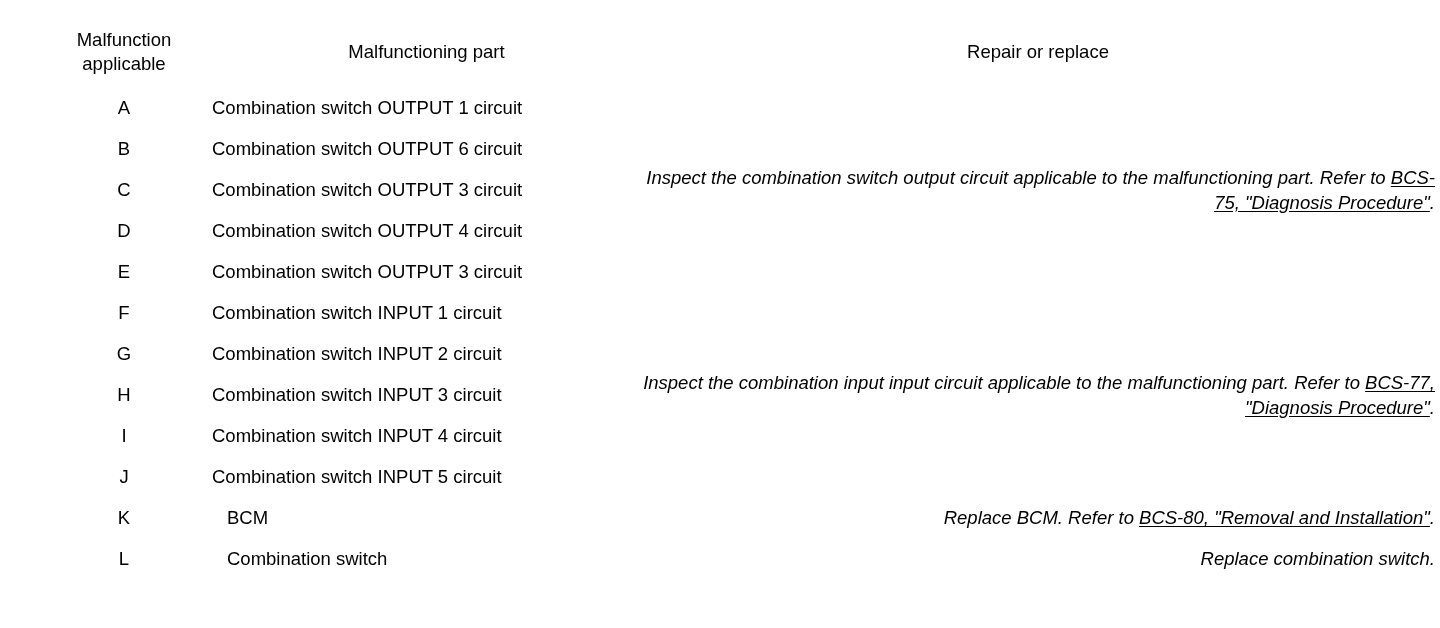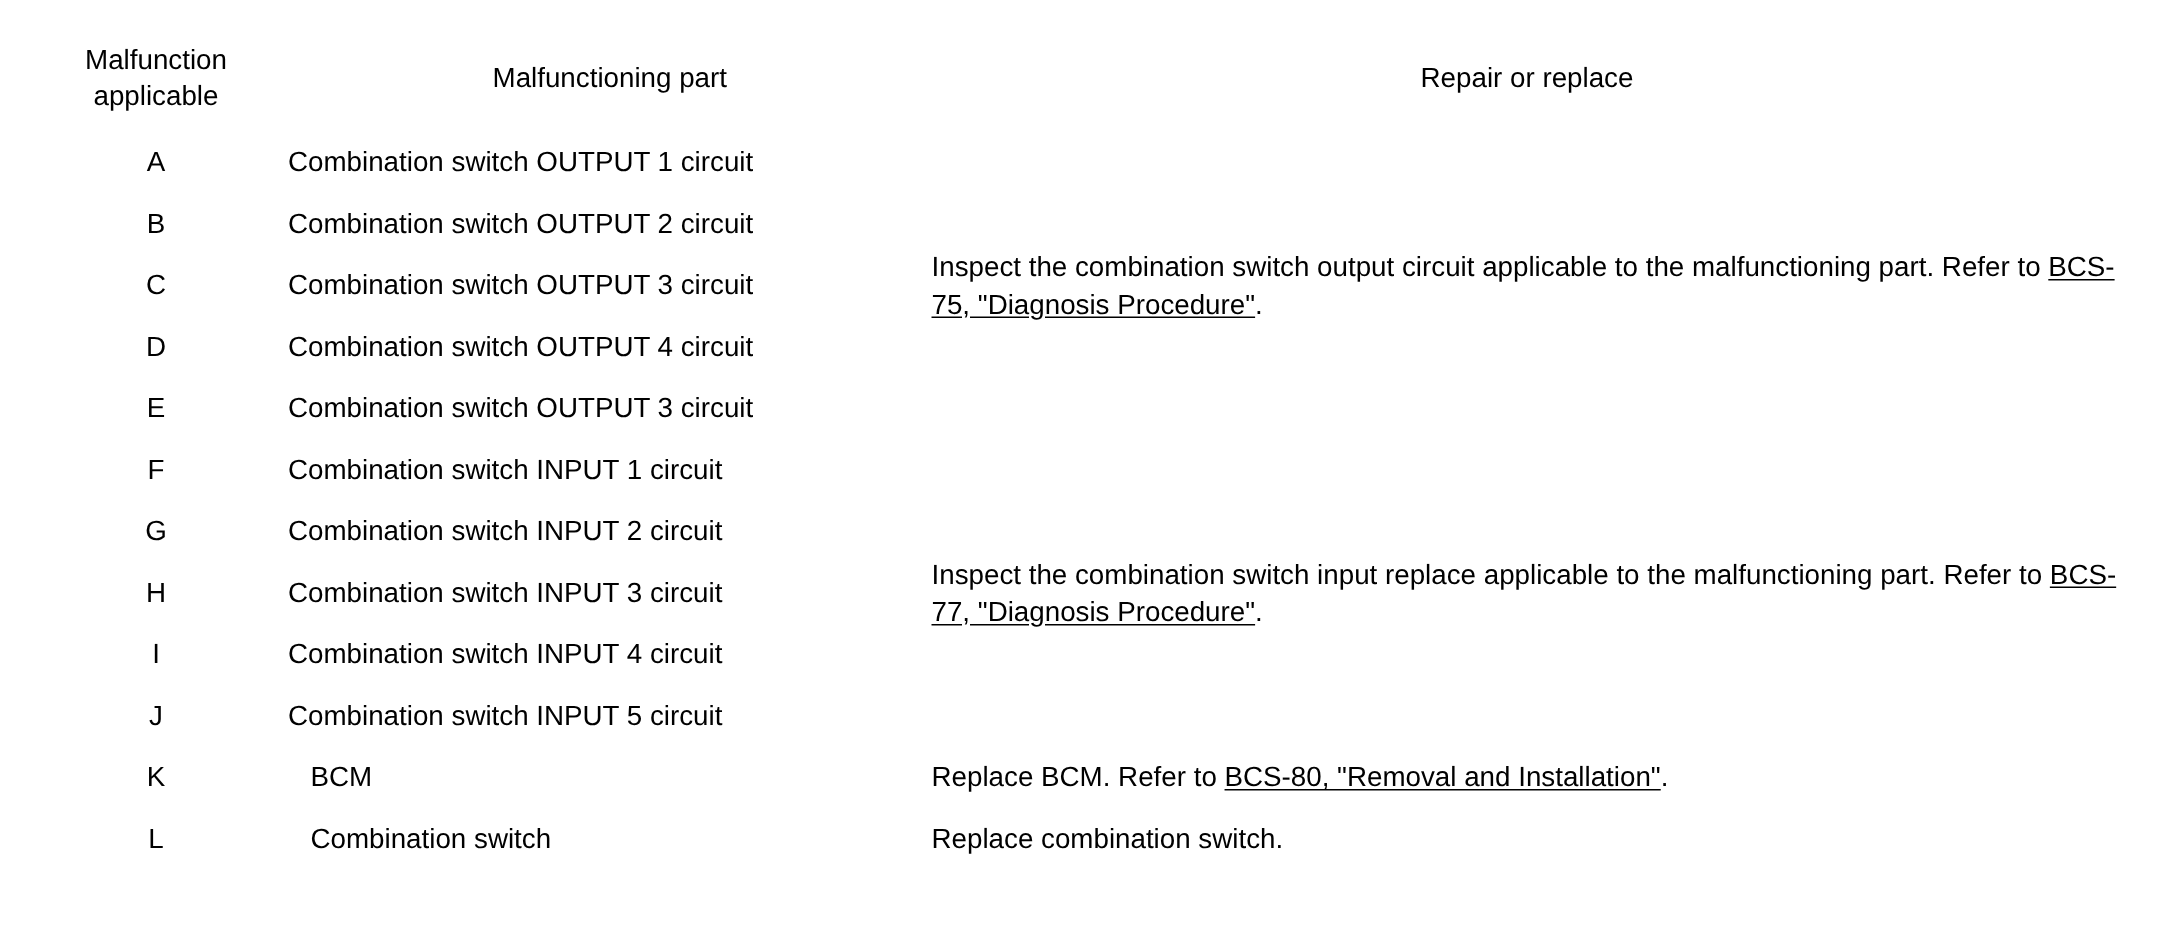--- a/index.html
+++ b/index.html
@@ -18,21 +18,21 @@
   .page {
     position: relative;
     width: 1440px;
     height: 628px;
     background: #ffffff;
   }
 
   
   .dtc-table {
     position: absolute;
-    left: 16px;
+    left: 36px;
     top: 16px;
     width: 1399px;
     border-collapse: collapse;
     table-layout: fixed;
     font-size: 18.5px;
     line-height: 1.32;
   }
 
   .dtc-table col.c-combo  { width: 176px; }
   .dtc-table col.c-part   { width: 429px; }
@@ -69,23 +69,24 @@
   }
   .cell-part {
     height: 41px;
     padding: 2px 12px;
   }
   .cell-part.left {
     text-align: left;
     padding-left: 15px;
   }
   .cell-repair {
-    text-align: left;
+    text-align: right;
     padding: 6px 10px 6px 15px;
     vertical-align: middle;
+    font-style: italic;
   }
   .cell-repair.mid {
     vertical-align: middle;
   }
   .cell-repair p {
     margin: 0;
   }
 
   
   .xref {
@@ -121,40 +122,40 @@
 
       <tr>
         <td class="cell-combo bb-thin">A</td>
         <td class="cell-part bb-thin bl-thin">Combination switch OUTPUT 1 circuit</td>
         <td class="cell-repair mid bb-thin bl-thin" rowspan="5">
           <p><span>Inspect the combination switch output circuit applicable to the malfunctioning part. Refer to </span><a class="xref" href="#">BCS-75, "Diagnosis Procedure"</a><span>.</span></p>
         </td>
       </tr>
       <tr>
         <td class="cell-combo bb-thin">B</td>
-        <td class="cell-part bb-thin bl-thin">Combination switch OUTPUT 2 circuit</td>
+        <td class="cell-part bb-thin bl-thin">Combination switch OUTPUT 6 circuit</td>
       </tr>
       <tr>
         <td class="cell-combo bb-thin">C</td>
         <td class="cell-part bb-thin bl-thin">Combination switch OUTPUT 3 circuit</td>
       </tr>
       <tr>
         <td class="cell-combo bb-thin">D</td>
         <td class="cell-part bb-thin bl-thin">Combination switch OUTPUT 4 circuit</td>
       </tr>
       <tr>
         <td class="cell-combo bb-thin">E</td>
         <td class="cell-part bb-thin bl-thin">Combination switch OUTPUT 3 circuit</td>
       </tr>
 
       <tr>
         <td class="cell-combo bb-thin">F</td>
         <td class="cell-part bb-thin bl-thin">Combination switch INPUT 1 circuit</td>
         <td class="cell-repair mid bb-thin bl-thin" rowspan="5">
-          <p><span>Inspect the combination switch input replace applicable to the malfunctioning part. Refer to </span><a class="xref" href="#">BCS-77, "Diagnosis Procedure"</a><span>.</span></p>
+          <p><span>Inspect the combination input input circuit applicable to the malfunctioning part. Refer to </span><a class="xref" href="#">BCS-77, "Diagnosis Procedure"</a><span>.</span></p>
         </td>
       </tr>
       <tr>
         <td class="cell-combo bb-thin">G</td>
         <td class="cell-part bb-thin bl-thin">Combination switch INPUT 2 circuit</td>
       </tr>
       <tr>
         <td class="cell-combo bb-thin">H</td>
         <td class="cell-part bb-thin bl-thin">Combination switch INPUT 3 circuit</td>
       </tr>

